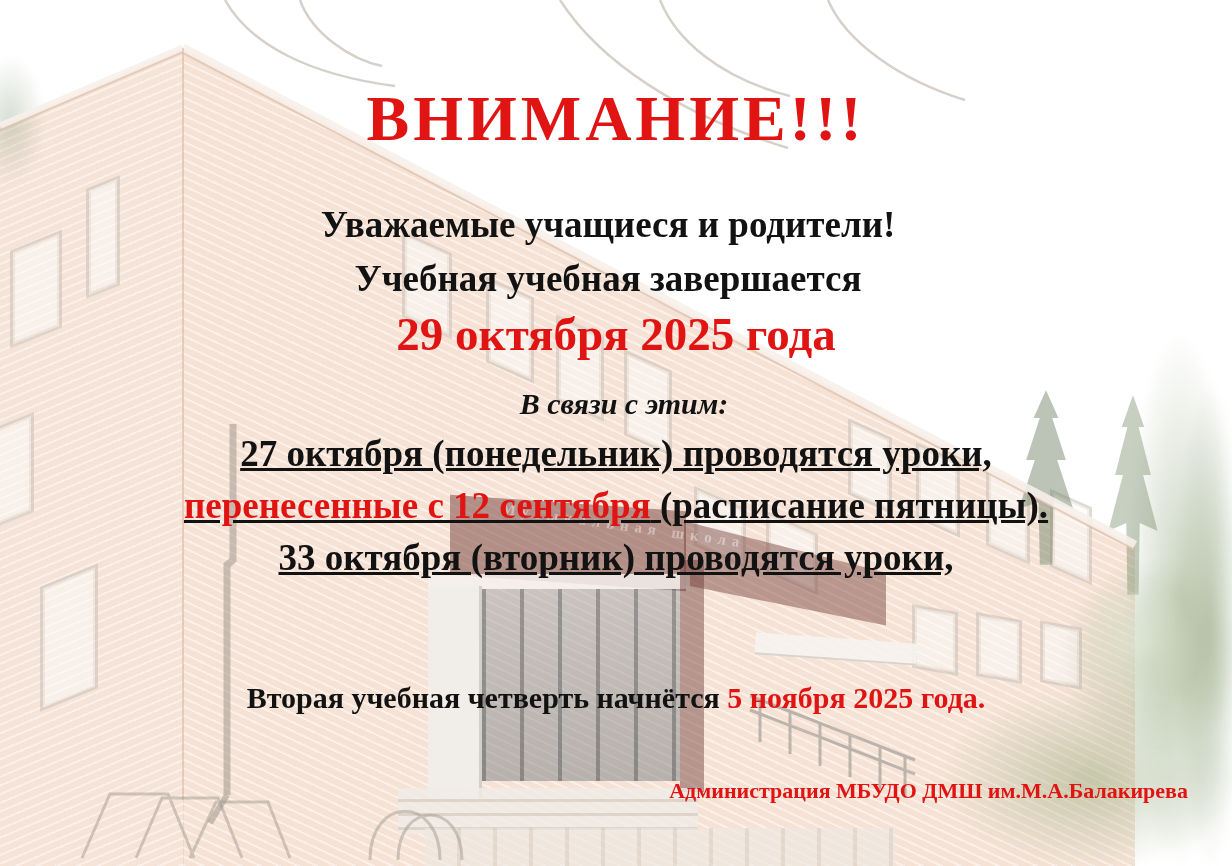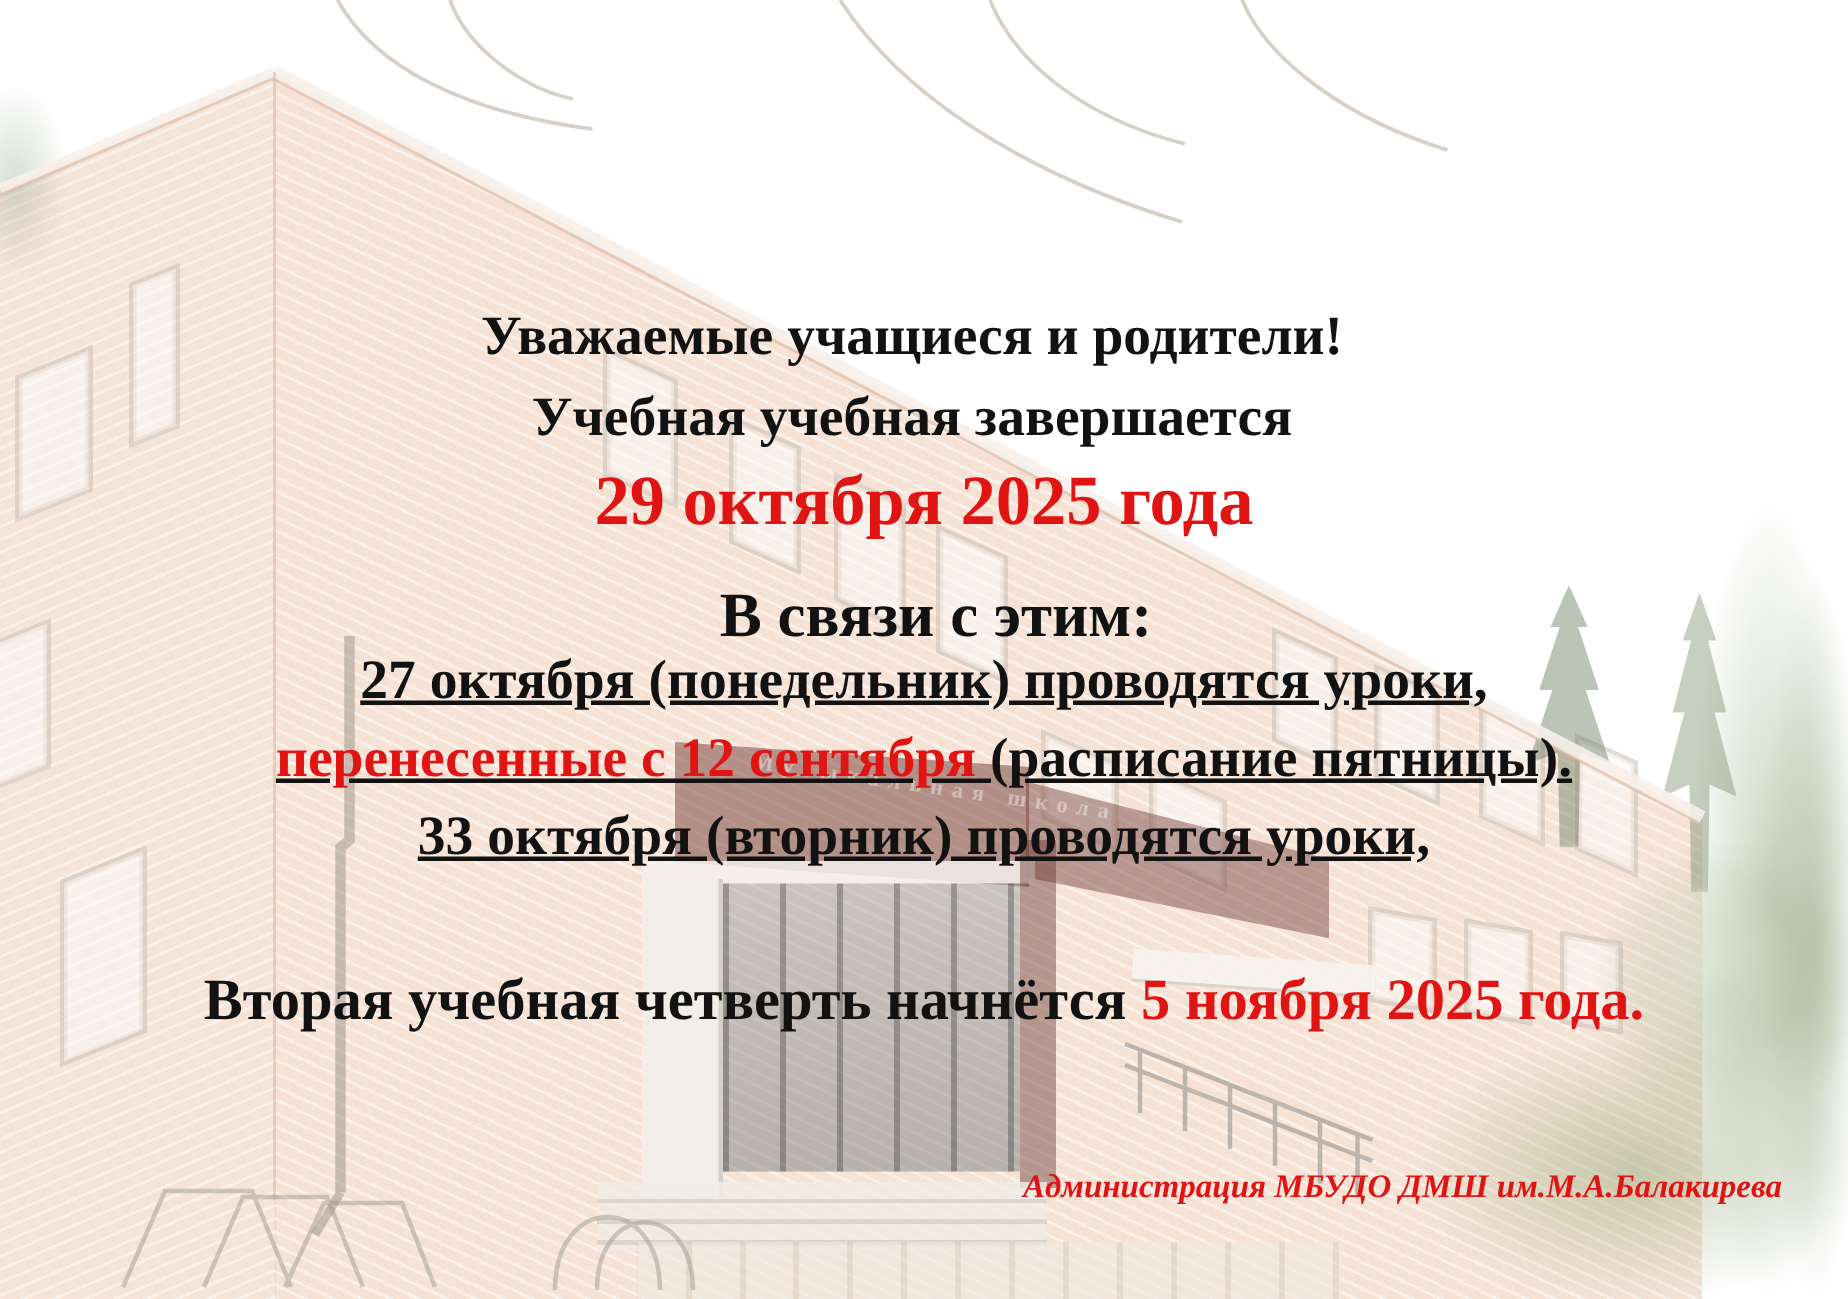--- a/index.html
+++ b/index.html
@@ -73,27 +73,27 @@
   .content { position:absolute; inset:0; text-align:center;
     color:var(--text-black,#121212); font-weight:700; }
   .red { color:var(--accent-red,#e11414); }
   .title { position:absolute; top:84px; left:0; right:0;
     font-size:64px; letter-spacing:4px; line-height:1.1; }
   .greeting-block { position:absolute; top:198px; left:0; right:16px;
     font-size:37px; line-height:54px; }
   .date-line { position:absolute; top:306px; left:0; right:0;
     font-size:47px; line-height:1.2; }
   .therefore { position:absolute; top:386px; left:16px; right:0;
-    font-size:42px; line-height:1.2; }
+    font-size:30px; line-height:1.2;font-style:italic; }
   .schedule { position:absolute; top:428px; left:0; right:0;
     font-size:37px; line-height:52px;text-decoration:underline; }
-  .final-line { position:absolute; top:644px; left:0; right:0;
-    font-size:39px; line-height:1.2; }
+  .final-line { position:absolute; top:680px; left:0; right:0;
+    font-size:30px; line-height:1.2; }
   .signature { position:absolute; top:778px; right:44px;
-    font-size:22px; font-style:italic; }
+    font-size:22px; }
 </style>
 </head>
 <body>
 
 <div class="page">
 
   <div class="bg" aria-hidden="true">
     <div class="face face-left"></div>
     <div class="face face-right"></div>
 
@@ -163,20 +163,21 @@
         <path d="M82,858 L110,794 L168,794 L194,858"></path>
         <path d="M136,858 L162,798 L218,798 L242,858"></path>
         <path d="M190,858 L216,802 L268,802 L290,858"></path>
         <path d="M370,860 C370,795 440,795 440,860"></path>
         <path d="M398,860 C398,800 462,800 462,860"></path>
       </g>
     </svg>
   </div>
 
   <div class="content">
+    <h1 class="title red">ВНИМАНИЕ!!!</h1>
 
     <div class="greeting-block">
       <div>Уважаемые учащиеся и родители!</div>
       <div>Учебная учебная завершается</div>
     </div>
 
     <div class="date-line red">29 октября 2025 года</div>
 
     <div class="therefore">В связи с этим:</div>
 

